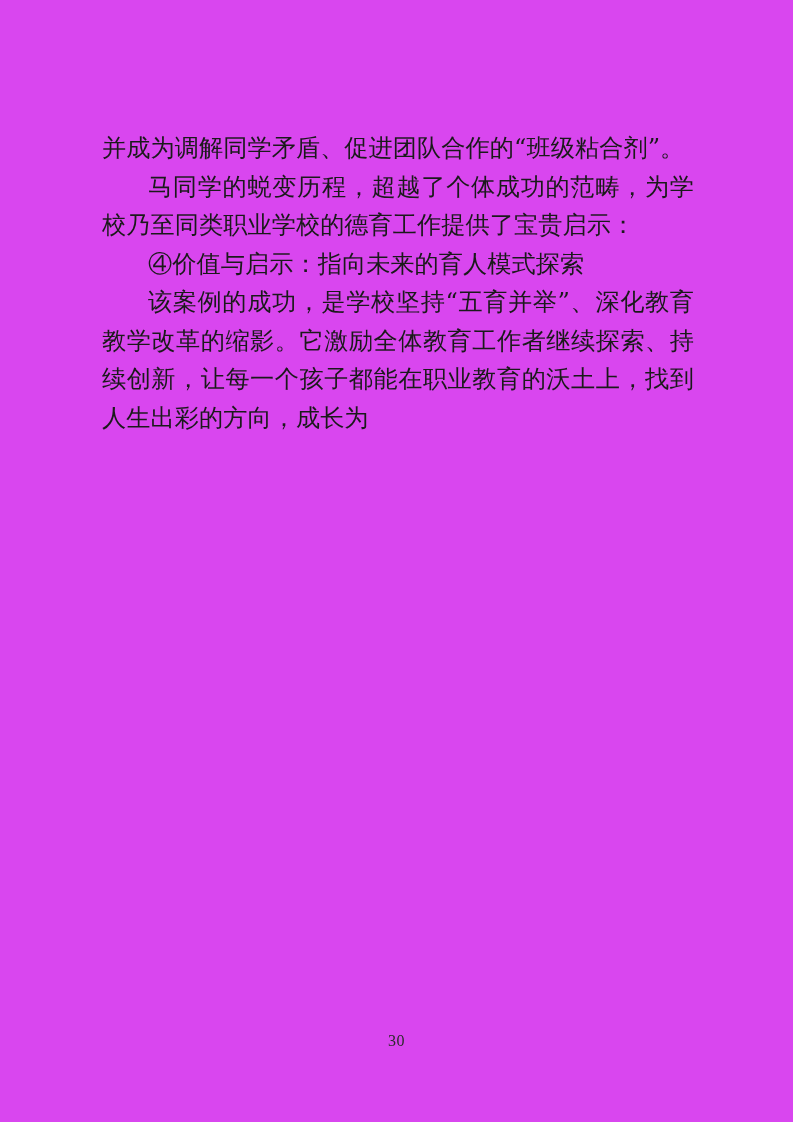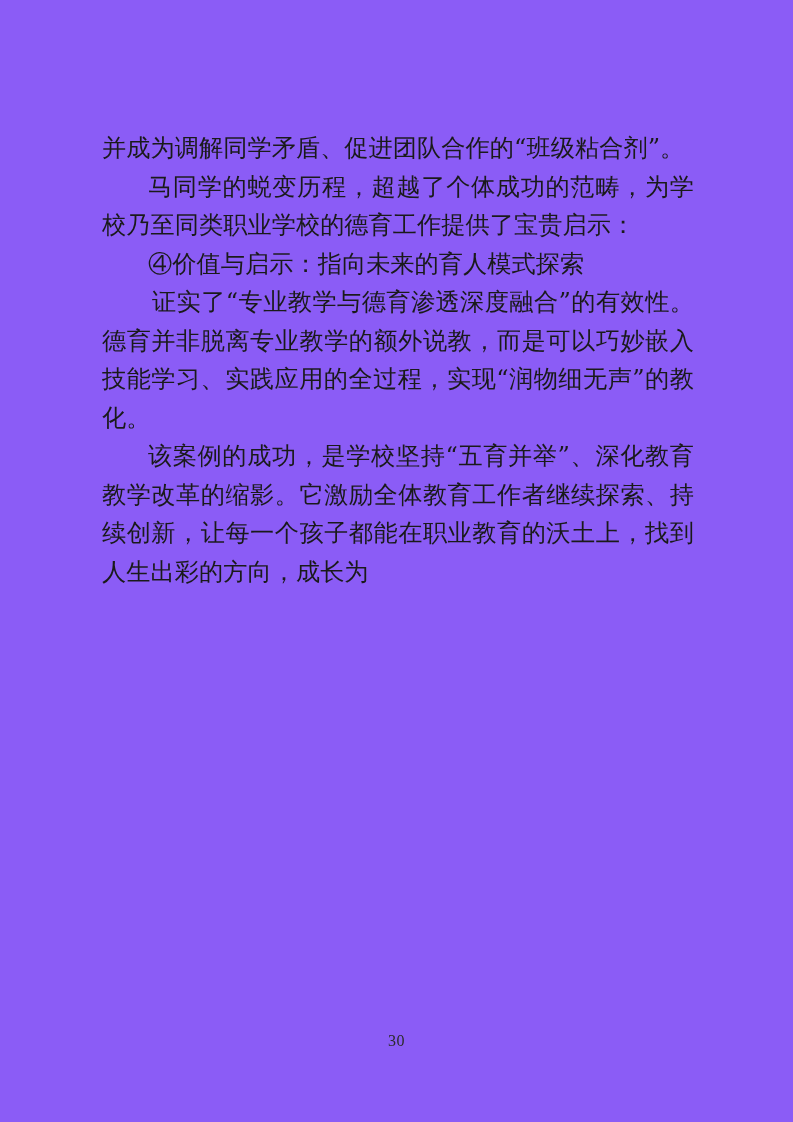--- a/index.html
+++ b/index.html
@@ -8,21 +8,21 @@
     padding: 0;
     background: #ffffff;
   }
   body {
     font-family: "DejaVu Serif", "Liberation Serif", serif;
   }
   .page {
     position: relative;
     width: 793px;
     height: 1122px;
-    background: #8b5cf6;
+    background: #d946ef;
     overflow: hidden;
     box-sizing: border-box;
   }
   .text-column {
     position: absolute;
     left: 102px;
     top: 129px;
     width: 592px;
   }
   .para {
@@ -60,21 +60,20 @@
 
   <div class="text-column">
 
     <p class="para indent-0">并成为调解同学矛盾、促进团队合作的“班级粘合剂”。</p>
 
 
     <p class="para indent-2">马同学的蜕变历程，超越了个体成功的范畴，为学校乃至同类职业学校的德育工作提供了宝贵启示：</p>
 
     <p class="para indent-2">④价值与启示：指向未来的育人模式探索</p>
 
-    <p class="para indent-2p">证实了“专业教学与德育渗透深度融合”的有效性。德育并非脱离专业教学的额外说教，而是可以巧妙嵌入技能学习、实践应用的全过程，实现“润物细无声”的教化。</p>
 
 
 
     <p class="para indent-2">该案例的成功，是学校坚持“五育并举”、深化教育教学改革的缩影。它激励全体教育工作者继续探索、持续创新，让每一个孩子都能在职业教育的沃土上，找到人生出彩的方向，成长为</p>
 
   </div>
 
   <div class="page-number">30</div>
 
 </div>

